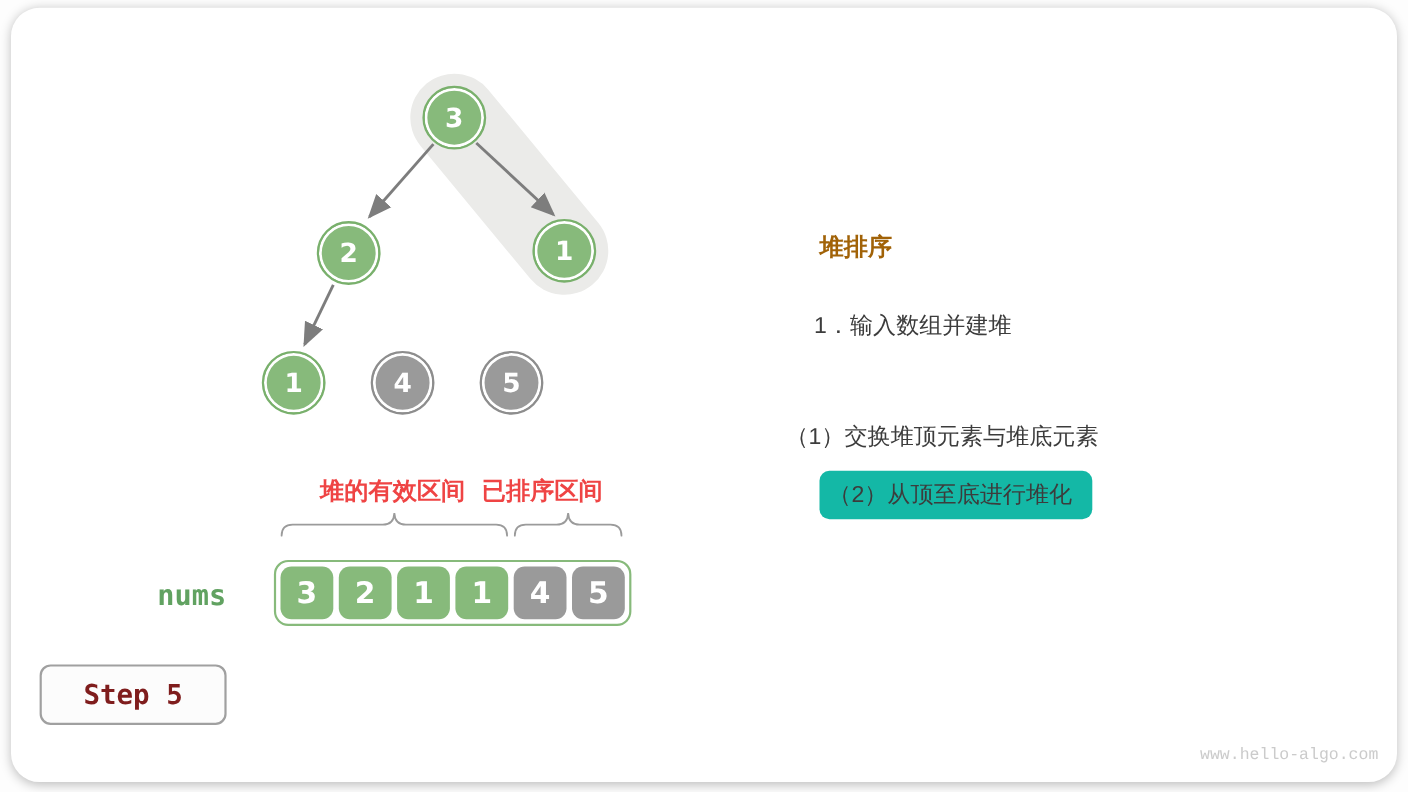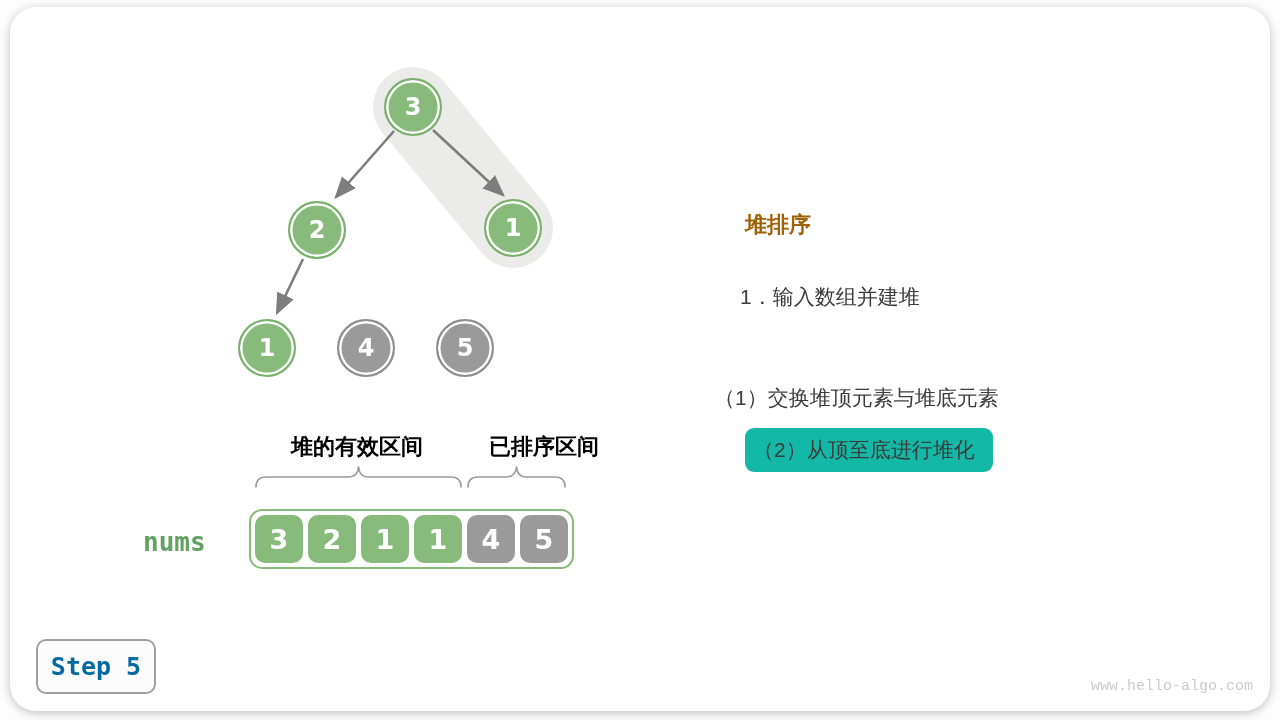--- a/index.html
+++ b/index.html
@@ -47,21 +47,21 @@
     background: #9a9a9a;
     border: 2.5px solid #8d8d8d;
     box-shadow: inset 0 0 0 2.5px #ffffff;
   }
   
   .range-label {
     position: absolute;
     transform: translateX(-50%);
     font-size: 22px;
     font-weight: bold;
-    color: #000000;
+    color: #ef4444;
     white-space: nowrap;
   }
   
   .nums-label {
     position: absolute;
     left: 143px; top: 527px;
     font-family: "DejaVu Sans Mono", monospace;
     font-weight: bold;
     font-size: 26px;
     color: #61a261;
@@ -105,30 +105,30 @@
     line-height: 28px;
   }
   .panel-item.highlighted {
     background: #14b8a6;
     border-radius: 9px;
     padding: 8px 18px 8px 8px;
   }
   
   .step-badge {
     position: absolute;
-    left: 36px; top: 639px;
-    width: 120px; height: 55px;
+    left: 36px; top: 604px;
+    width: 170px; height: 55px;
     background: #fcfcfc;
     border: 2px solid #a0a0a0;
     border-radius: 10px;
     display: flex; align-items: center; justify-content: center;
     font-family: "DejaVu Sans Mono", monospace;
     font-weight: bold;
     font-size: 25px;
-    color: #0369a1;
+    color: #7f1d1d;
   }
   
   .watermark {
     position: absolute;
     right: 27px; top: 678px;
     font-family: Liberation Mono, monospace;
     font-size: 15px;
     color: #cbcbcb;
   }
 </style>
@@ -169,21 +169,21 @@
     <span>1</span>
   </div>
   <div class="node sorted" style="left:337px;top:319px">
     <span>4</span>
   </div>
   <div class="node sorted" style="left:436px;top:319px">
     <span>5</span>
   </div>
 
   <div class="range-label" style="left:357px;top:432px">堆的有效区间</div>
-  <div class="range-label" style="left:544px;top:432px">已排序区间</div>
+  <div class="range-label" style="left:493px;top:432px">已排序区间</div>
 
   <div class="nums-label">nums</div>
   <div class="array-box">
     <div class="cell heap">3</div>
     <div class="cell heap">2</div>
     <div class="cell heap">1</div>
     <div class="cell heap">1</div>
     <div class="cell sorted">4</div>
     <div class="cell sorted">5</div>
   </div>

